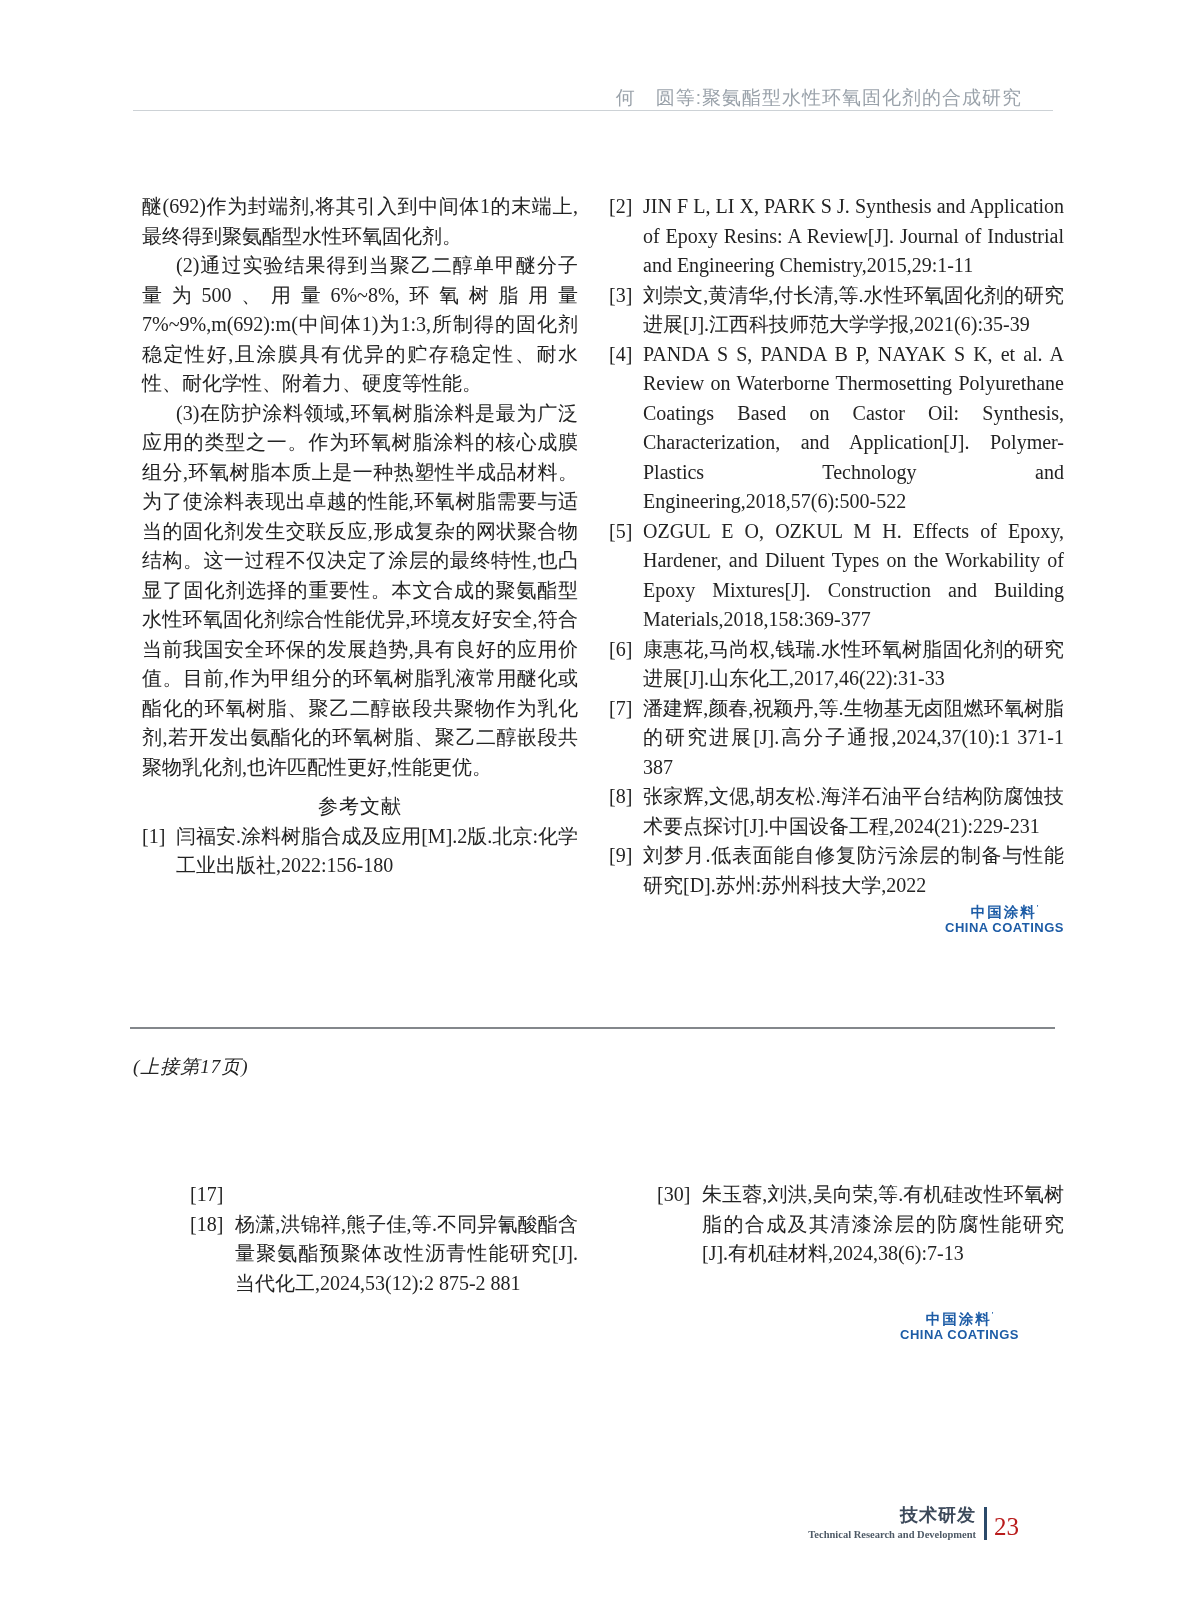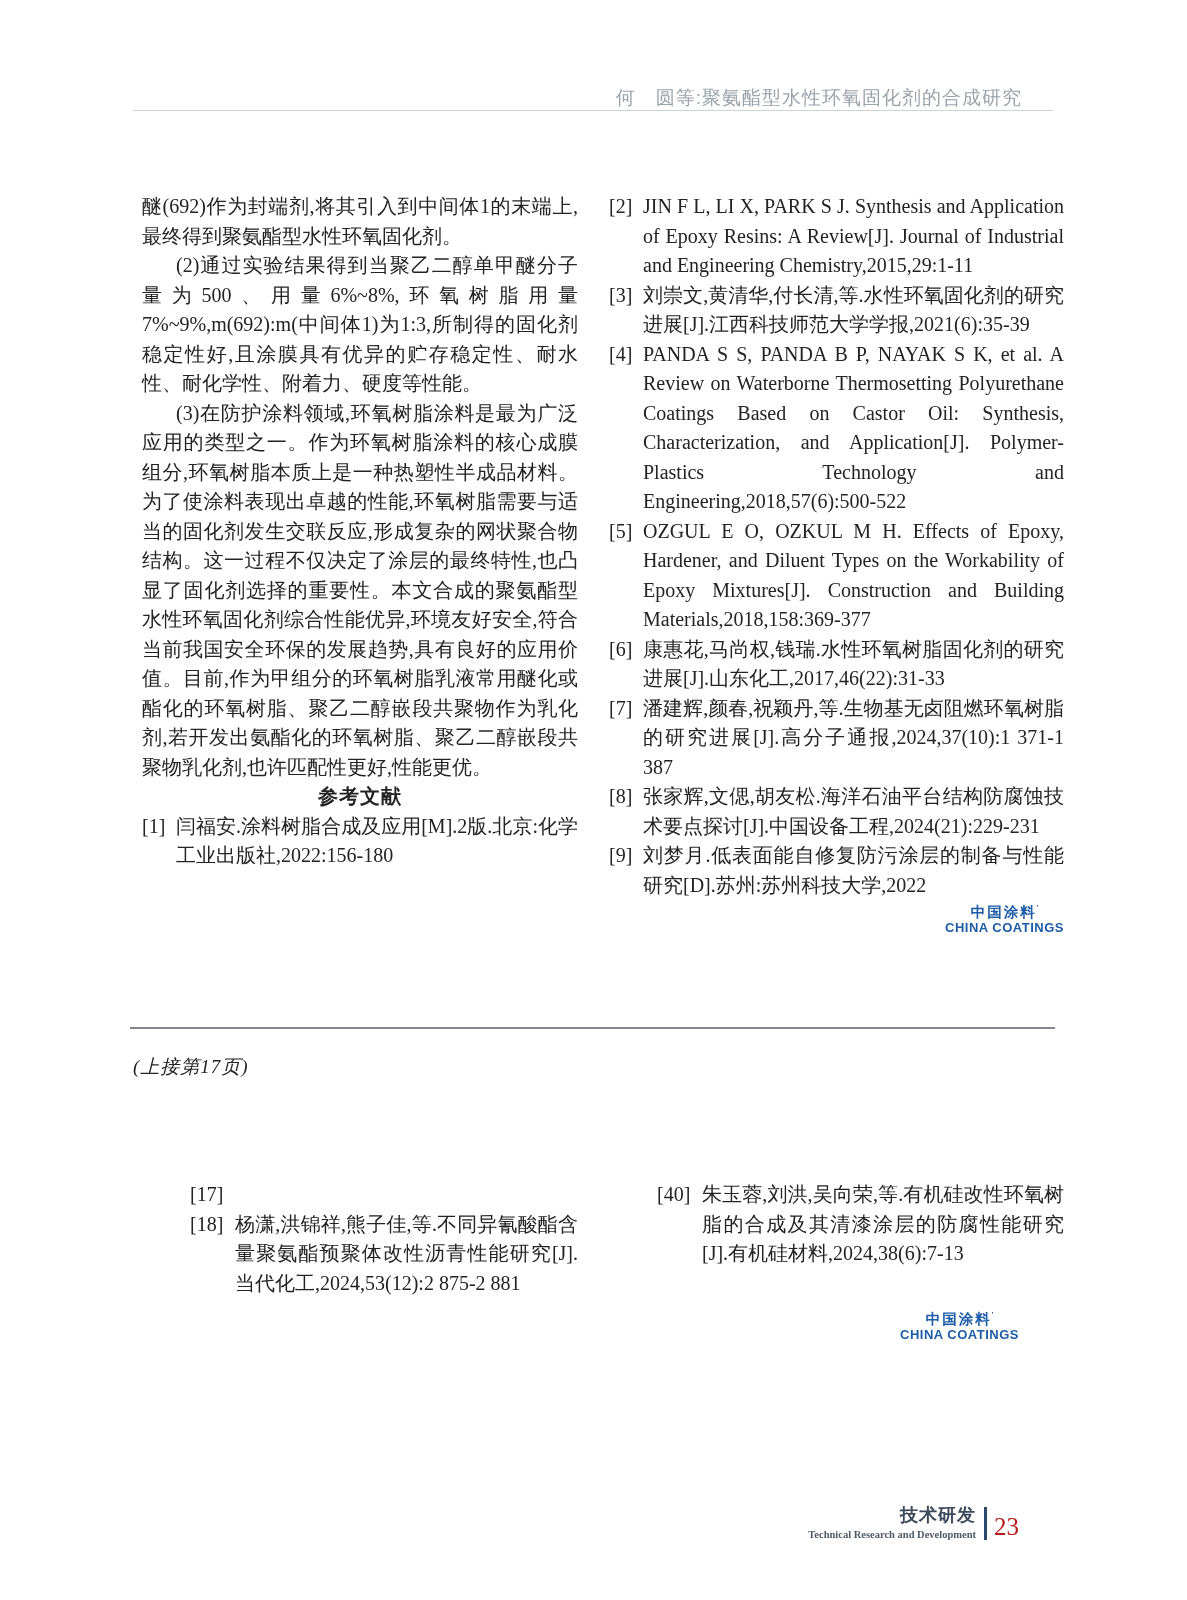--- a/index.html
+++ b/index.html
@@ -29,23 +29,23 @@
   .main-columns { top:192px; }
   .cont-columns { top:1180px; }
   .col { font-size:20px; line-height:29.5px; text-align:justify; }
   .col.left  { width:436px; }
   .col.right { width:455px; }
 
   .body-par { text-indent:1.7em; }
   .body-par.no-indent { text-indent:0; }
 
   .refs-heading {
-    text-align:center; font-weight:bold; font-size:20px;
+    text-align:center; font-weight:normal; font-size:20px;
     font-family:"Liberation Sans","DejaVu Sans",sans-serif;
-    letter-spacing:1px;
+    margin-top:10px; letter-spacing:1px;
   }
 
   .ref { display:flex; }
   .ref-num { flex:0 0 34px; }
   .ref-num.wide { flex:0 0 45px;margin-left:48px; }
   .ref-text { flex:1; text-align:justify; }
 
   
   .logo-wrap { text-align:right; margin-top:4px; }
   .logo { display:inline-block; text-align:center; color:#1d5ca6; line-height:1.15;
@@ -151,21 +151,21 @@
       <div class="ref">
         <span class="ref-num wide">[17]</span>
       </div>
       <div class="ref">
         <span class="ref-num wide">[18]</span>
         <span class="ref-text">杨潇,洪锦祥,熊子佳,等.不同异氰酸酯含量聚氨酯预聚体改性沥青性能研究[J].当代化工,2024,53(12):2 875-2 881</span>
       </div>
     </div>
     <div class="col right">
       <div class="ref">
-        <span class="ref-num wide">[40]</span>
+        <span class="ref-num wide">[30]</span>
         <span class="ref-text">朱玉蓉,刘洪,吴向荣,等.有机硅改性环氧树脂的合成及其清漆涂层的防腐性能研究[J].有机硅材料,2024,38(6):7-13</span>
       </div>
     </div>
   </div>
 
   <div class="logo logo-bottom">
     <div class="logo-cn"><span>中国涂料</span><span class="logo-mark">'</span></div>
     <div class="logo-en">CHINA COATINGS</div>
   </div>
 

